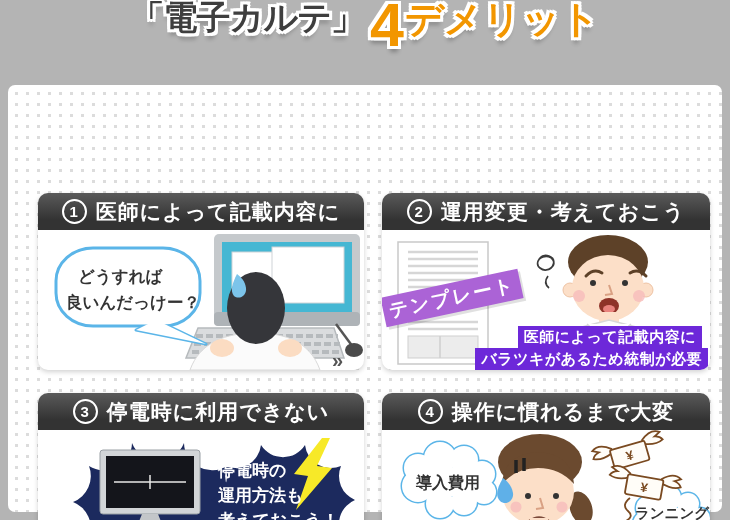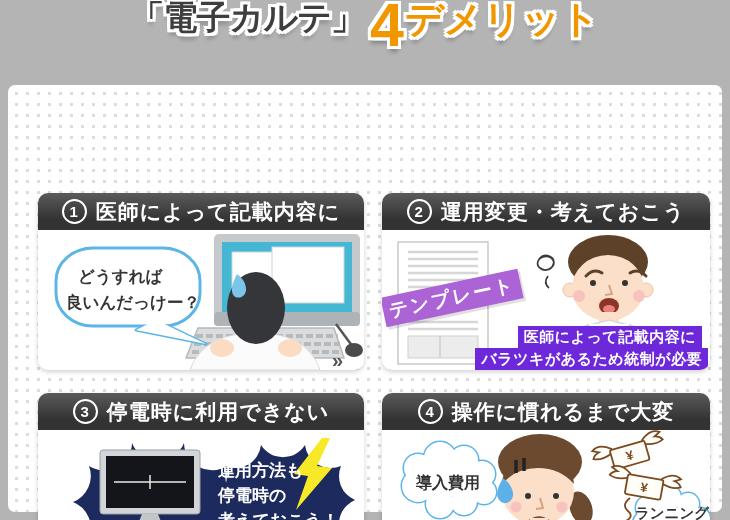--- a/index.html
+++ b/index.html
@@ -212,22 +212,22 @@
             <path d="M44,122 L154,122" stroke="#aeb3b7" stroke-width="3.5" stroke-dasharray="6 3" fill="none"></path>
           </g>
           <g>
             <path d="M172,118 Q180,104 170,92" stroke="#9aa0a5" stroke-width="2" fill="none"></path>
             <ellipse cx="173" cy="123" rx="7" ry="6" fill="#d2d5d8"></ellipse>
           </g>
 
           <path d="M284,8 L256,44 L270,46 L258,80 L294,38 L279,36 L292,8 Z" fill="#f7e928"></path>
         </svg>
         <div class="blackout-note">
+          <span>停電時の</span>
           <span>運用方法も</span>
-          <span>停電時の</span>
           <span>考えておこう！</span>
         </div>
       </div>
     </div>
 
     <div class="panel" id="p4">
       <div class="panel-header">
         <span class="badge">4</span>
         <span>操作に慣れるまで大変</span>
       </div>

